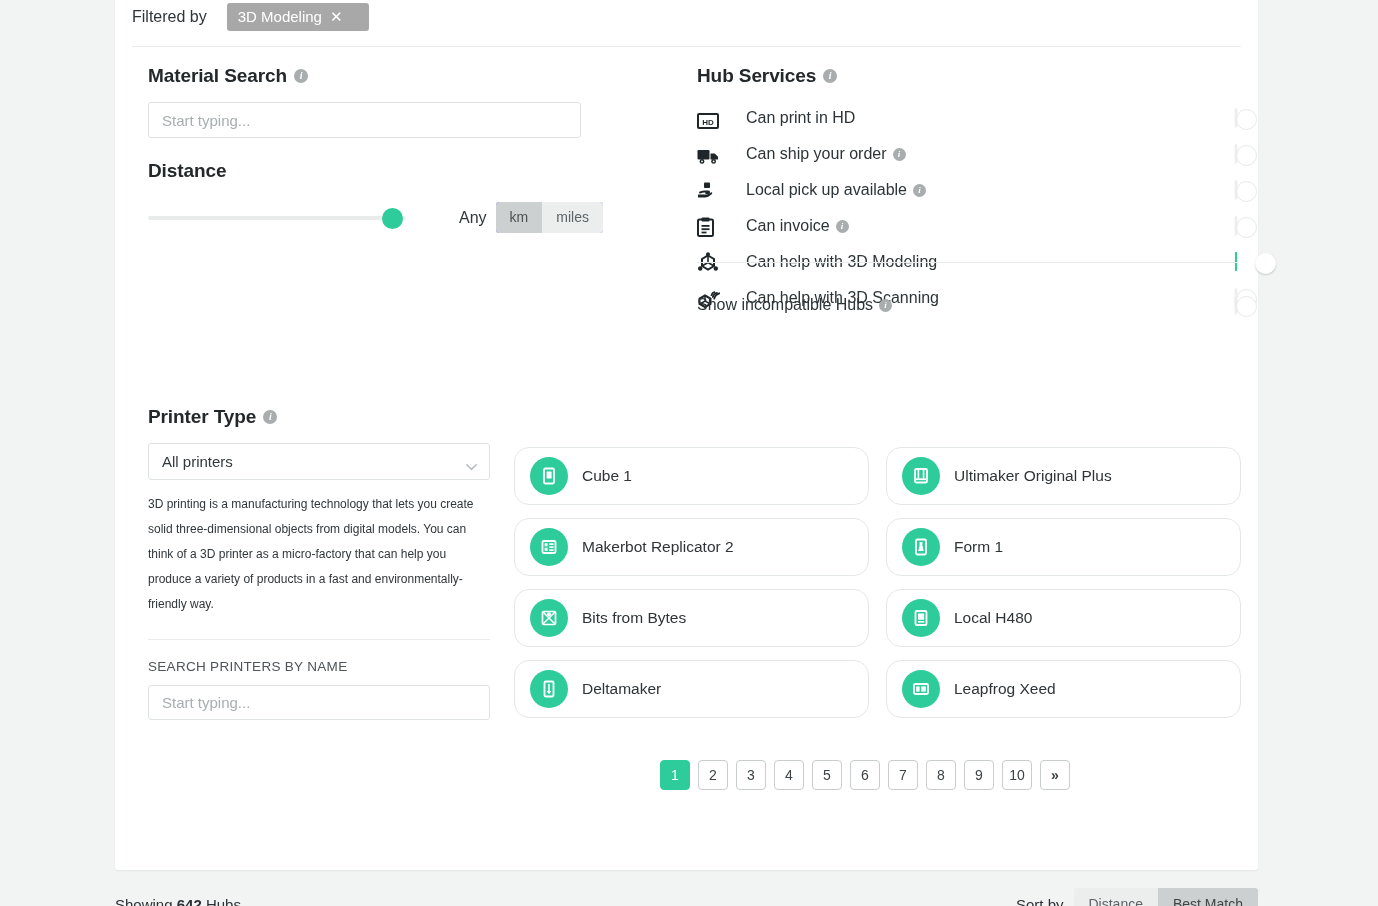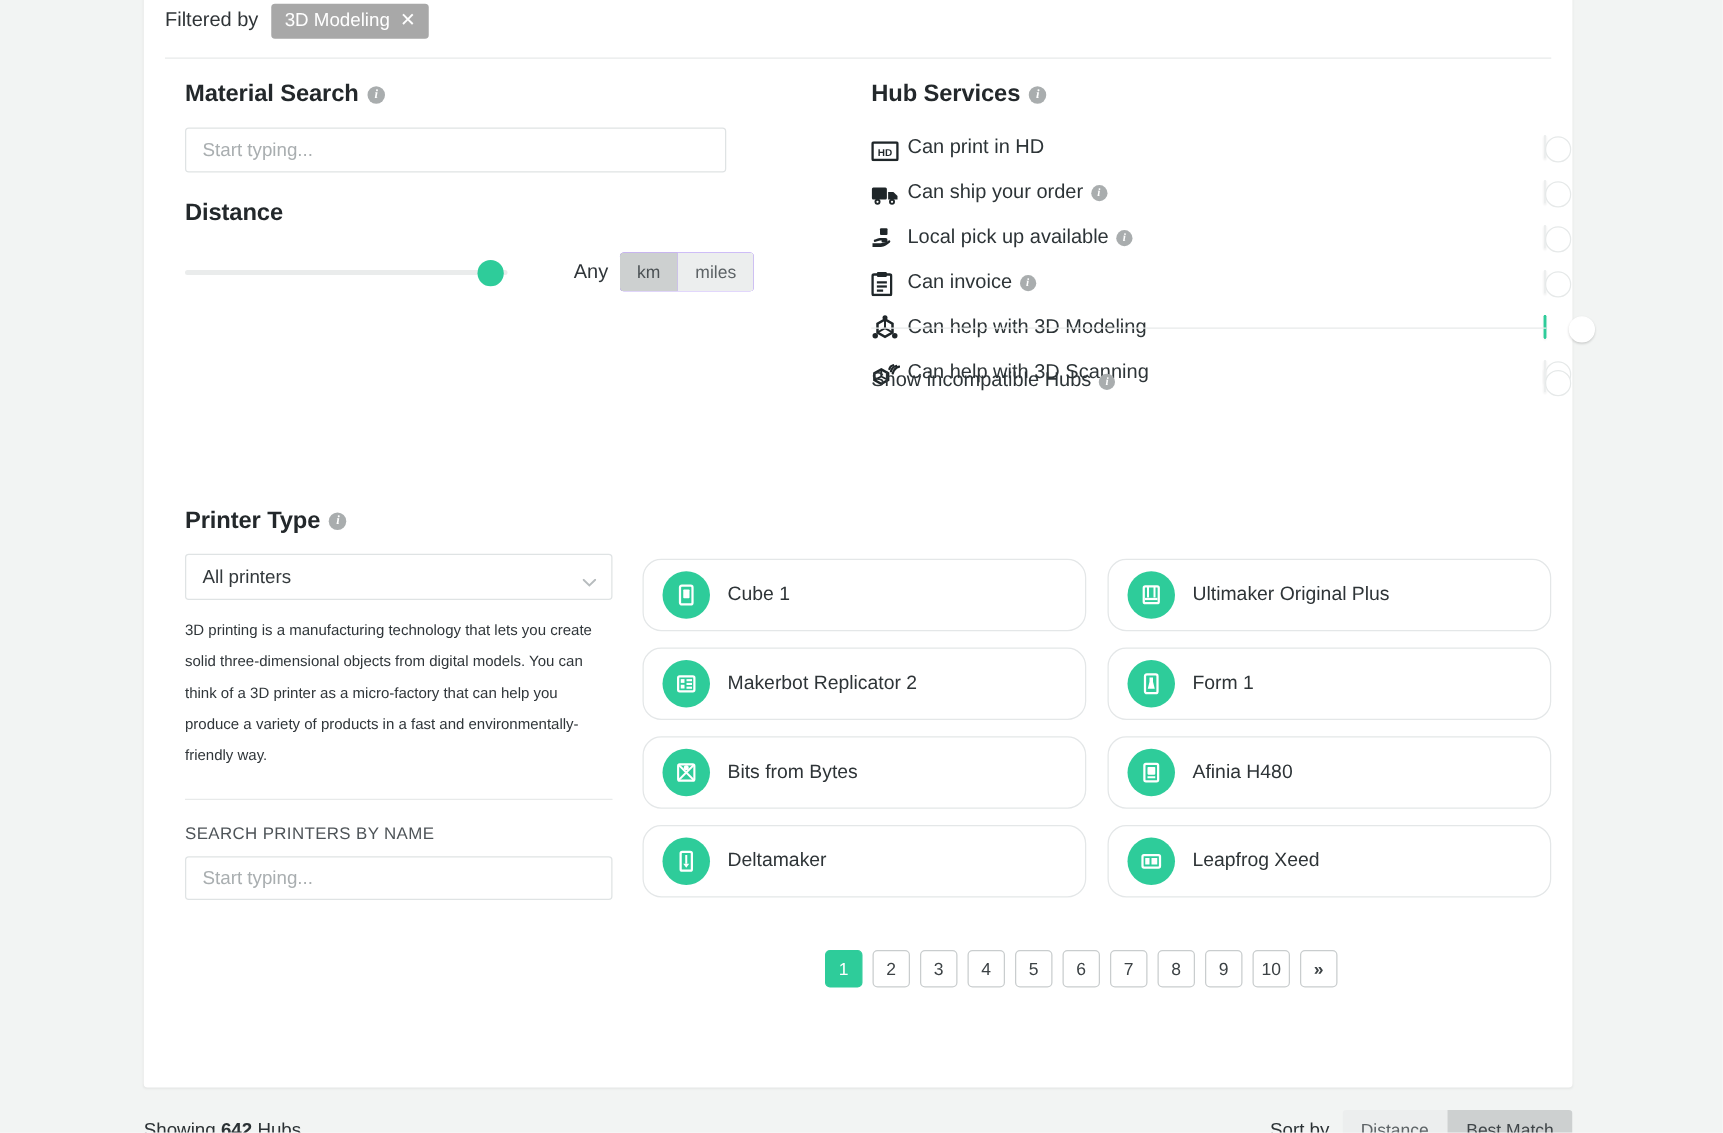--- a/index.html
+++ b/index.html
@@ -37,32 +37,33 @@
     position: absolute;
     left: 17px;
     top: 12px;
     display: flex;
     align-items: center;
     height: 34px;
   }
   .filtered-label {
     font-size: 16px;
     color: #2f3437;
-    margin-right: 10px;
+    margin-right: 0;
   }
   .filter-chip {
     display: inline-flex;
     align-items: center;
     background: #a8a8a8;
     color: #ffffff;
     font-size: 15px;
     border-radius: 3px;
-    padding: 6px 10px 7px 11px;
+    padding: 6px 26px 7px 11px;
     line-height: 1;
     cursor: pointer;
+    margin-left: 20px;
   }
   .filter-chip .chip-x {
     margin-left: 8px;
     font-size: 15px;
     line-height: 1;
     color: #ffffff;
   }
 
   .top-divider {
     position: absolute;
@@ -195,21 +196,21 @@
     height: 22px;
     display: flex;
     align-items: flex-end;
     justify-content: flex-start;
     flex: none;
     color: #1f2629;
   }
   .svc-label {
     font-size: 16px;
     color: #2d3437;
-    margin-left: 3px;
+    margin-left: 23px;
     display: flex;
     align-items: center;
     white-space: nowrap;
   }
   .svc-toggle-wrap { margin-left: auto; }
 
   
   .toggle {
     position: relative;
     width: 42px;
@@ -685,21 +686,21 @@
       </div>
 
       <div class="printer-card">
         <span class="printer-badge">
           <svg width="20" height="20" viewBox="0 0 20 20">
             <rect x="4.5" y="3" width="11" height="14" rx="1.3" fill="none" stroke="#ffffff" stroke-width="1.8"></rect>
             <rect x="7" y="5.5" width="6.2" height="6.2" rx="0.6" fill="#ffffff"></rect>
             <rect x="7" y="13" width="6.2" height="1.6" fill="#ffffff"></rect>
           </svg>
         </span>
-        <span class="printer-name">Afinia H480</span>
+        <span class="printer-name">Local H480</span>
       </div>
 
       <div class="printer-card">
         <span class="printer-badge">
           <svg width="20" height="20" viewBox="0 0 20 20">
             <rect x="5.5" y="2.5" width="9" height="15" rx="1.2" fill="none" stroke="#ffffff" stroke-width="1.8"></rect>
             <rect x="9.2" y="5" width="1.6" height="7" fill="#ffffff"></rect>
             <path d="M7.6 12 h4.8 l-2.4 3.2 z" fill="#ffffff"></path>
           </svg>
         </span>

